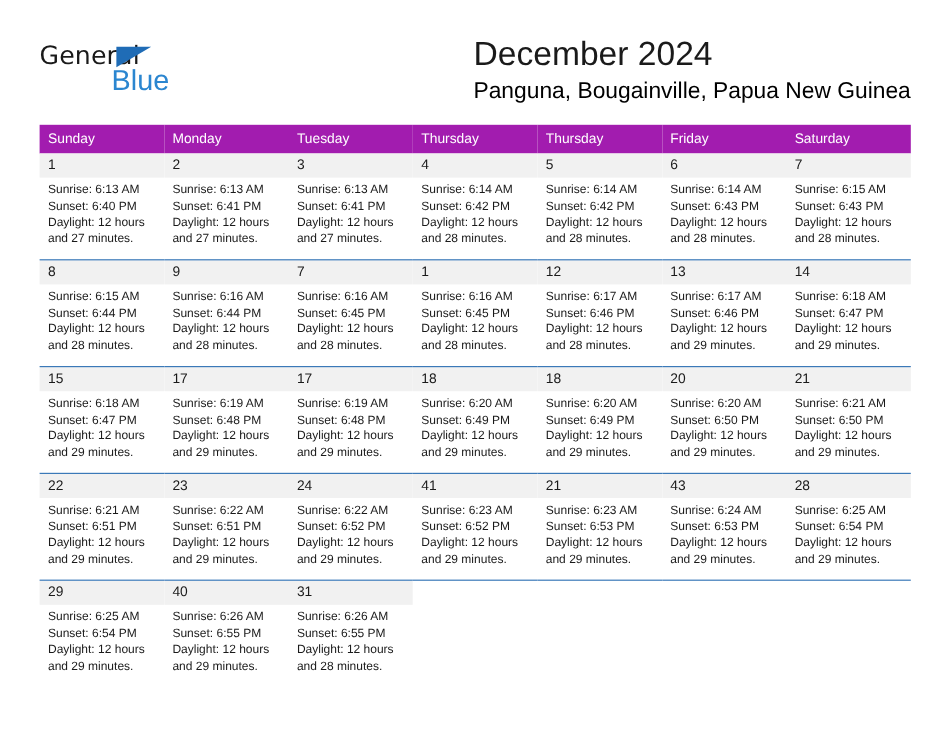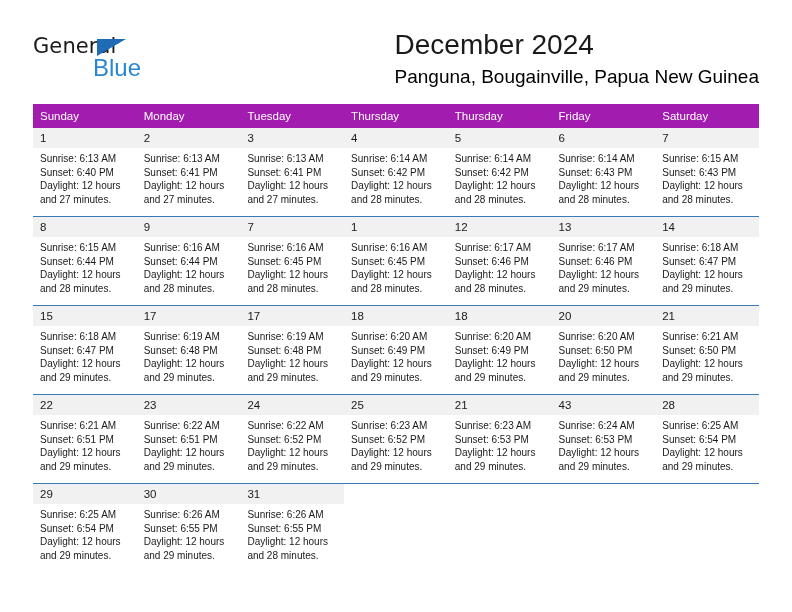--- a/index.html
+++ b/index.html
@@ -422,21 +422,21 @@
               <div class="daynum">24</div>
               <div class="info">
                 <div>Sunrise: 6:22 AM</div>
                 <div>Sunset: 6:52 PM</div>
                 <div class="dl">Daylight: 12 hours and 29 minutes.</div>
               </div>
             </div>
           </td>
           <td>
             <div class="daycell">
-              <div class="daynum">25</div>
+              <div class="daynum">41</div>
               <div class="info">
                 <div>Sunrise: 6:23 AM</div>
                 <div>Sunset: 6:52 PM</div>
                 <div class="dl">Daylight: 12 hours and 29 minutes.</div>
               </div>
             </div>
           </td>
           <td>
             <div class="daycell">
               <div class="daynum">21</div>
@@ -474,21 +474,21 @@
               <div class="daynum">29</div>
               <div class="info">
                 <div>Sunrise: 6:25 AM</div>
                 <div>Sunset: 6:54 PM</div>
                 <div class="dl">Daylight: 12 hours and 29 minutes.</div>
               </div>
             </div>
           </td>
           <td>
             <div class="daycell">
-              <div class="daynum">30</div>
+              <div class="daynum">40</div>
               <div class="info">
                 <div>Sunrise: 6:26 AM</div>
                 <div>Sunset: 6:55 PM</div>
                 <div class="dl">Daylight: 12 hours and 29 minutes.</div>
               </div>
             </div>
           </td>
           <td>
             <div class="daycell">
               <div class="daynum">31</div>

